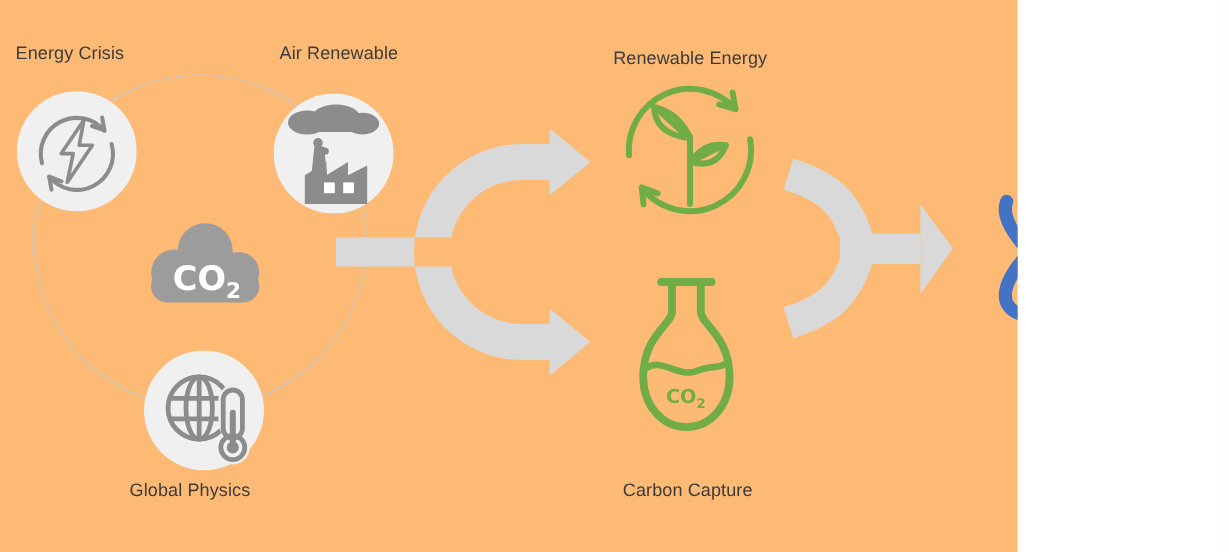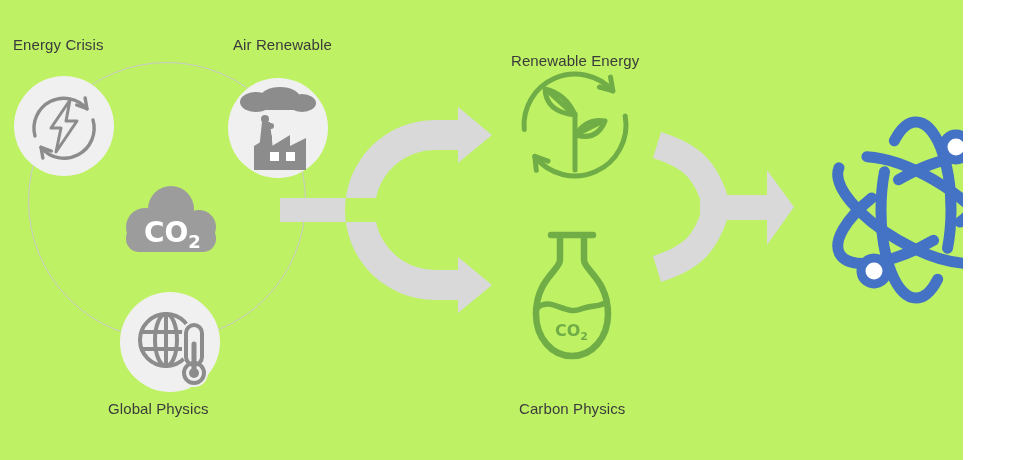--- a/index.html
+++ b/index.html
@@ -1,20 +1,20 @@
 <!DOCTYPE html>
 <html style="--green: #70AD47; --blue: #4472C4; --arrow: #D9D9D9; --icon-gray: #8C8C8C; --cloud-gray: #9C9C9C; --chip: #F0F0F0; --ring: #C9C9C9; --text: #3B3B3B;"><head>
 <meta charset="utf-8">
 <style>
   :root{
     --green:#70AD47; --blue:#4472C4; --arrow:#D9D9D9; --icon-gray:#8C8C8C;
     --cloud-gray:#9C9C9C; --chip:#F0F0F0; --ring:#C9C9C9; --text:#3B3B3B;
   }
   html,body{margin:0;padding:0;background:#fff;}
-  .canvas{position:relative;width:963px;height:460px;background:#bef264;
+  .canvas{position:relative;width:848px;height:460px;background:#fdba74;
           font-family:"Liberation Sans",sans-serif;overflow:hidden;}
   .label{position:absolute;font-size:15px;font-weight:500;color:var(--text);
          white-space:nowrap;letter-spacing:.1px;}
   .abs{position:absolute;}
   .ring{position:absolute;left:28px;top:62px;width:278px;height:278px;
         border:1.5px solid var(--ring);border-radius:50%;box-sizing:border-box;}
   .gray-stroke{stroke:var(--icon-gray);fill:none;stroke-linecap:round;stroke-linejoin:round;}
   .gray-fill{fill:var(--icon-gray);}
   .green-stroke{stroke:var(--green);fill:none;stroke-linecap:round;stroke-linejoin:round;}
   .blue-stroke{stroke:var(--blue);fill:none;stroke-linecap:round;}
@@ -28,22 +28,22 @@
 </head>
 <body>
 
 <div class="canvas">
 
   <div class="ring"></div>
 
   <div class="label" style="left:13px;top:36px">Energy Crisis</div>
   <div class="label" style="left:233px;top:36px">Air Renewable</div>
   <div class="label" style="left:108px;top:400px">Global Physics</div>
-  <div class="label" style="left:511px;top:52px">Renewable Energy</div>
-  <div class="label" style="left:519px;top:400px">Carbon Physics</div>
+  <div class="label" style="left:511px;top:40px">Renewable Energy</div>
+  <div class="label" style="left:519px;top:400px">Carbon Capture</div>
 
   <svg class="abs" style="left:14px;top:76px" width="100" height="100" viewBox="0 0 100 100">
     <circle class="chip" cx="50" cy="50" r="50"></circle>
     <g class="gray-stroke" stroke-width="3.4">
       <path d="M 21,60 A 30 30 0 0 1 73,33"></path>
       <path d="M 62.7,29 L 73,32.7 L 71.1,21.9" fill="none"></path>
       <path d="M 79,44 A 30 30 0 0 1 27,71.3"></path>
       <path d="M 37.3,75.1 L 27,71.3 L 28.9,82.1" fill="none"></path>
       <path d="M 56,24 L 37,52 L 47,52 L 42,76 L 63,45 L 52,45 Z" stroke-width="3"></path>
     </g>

